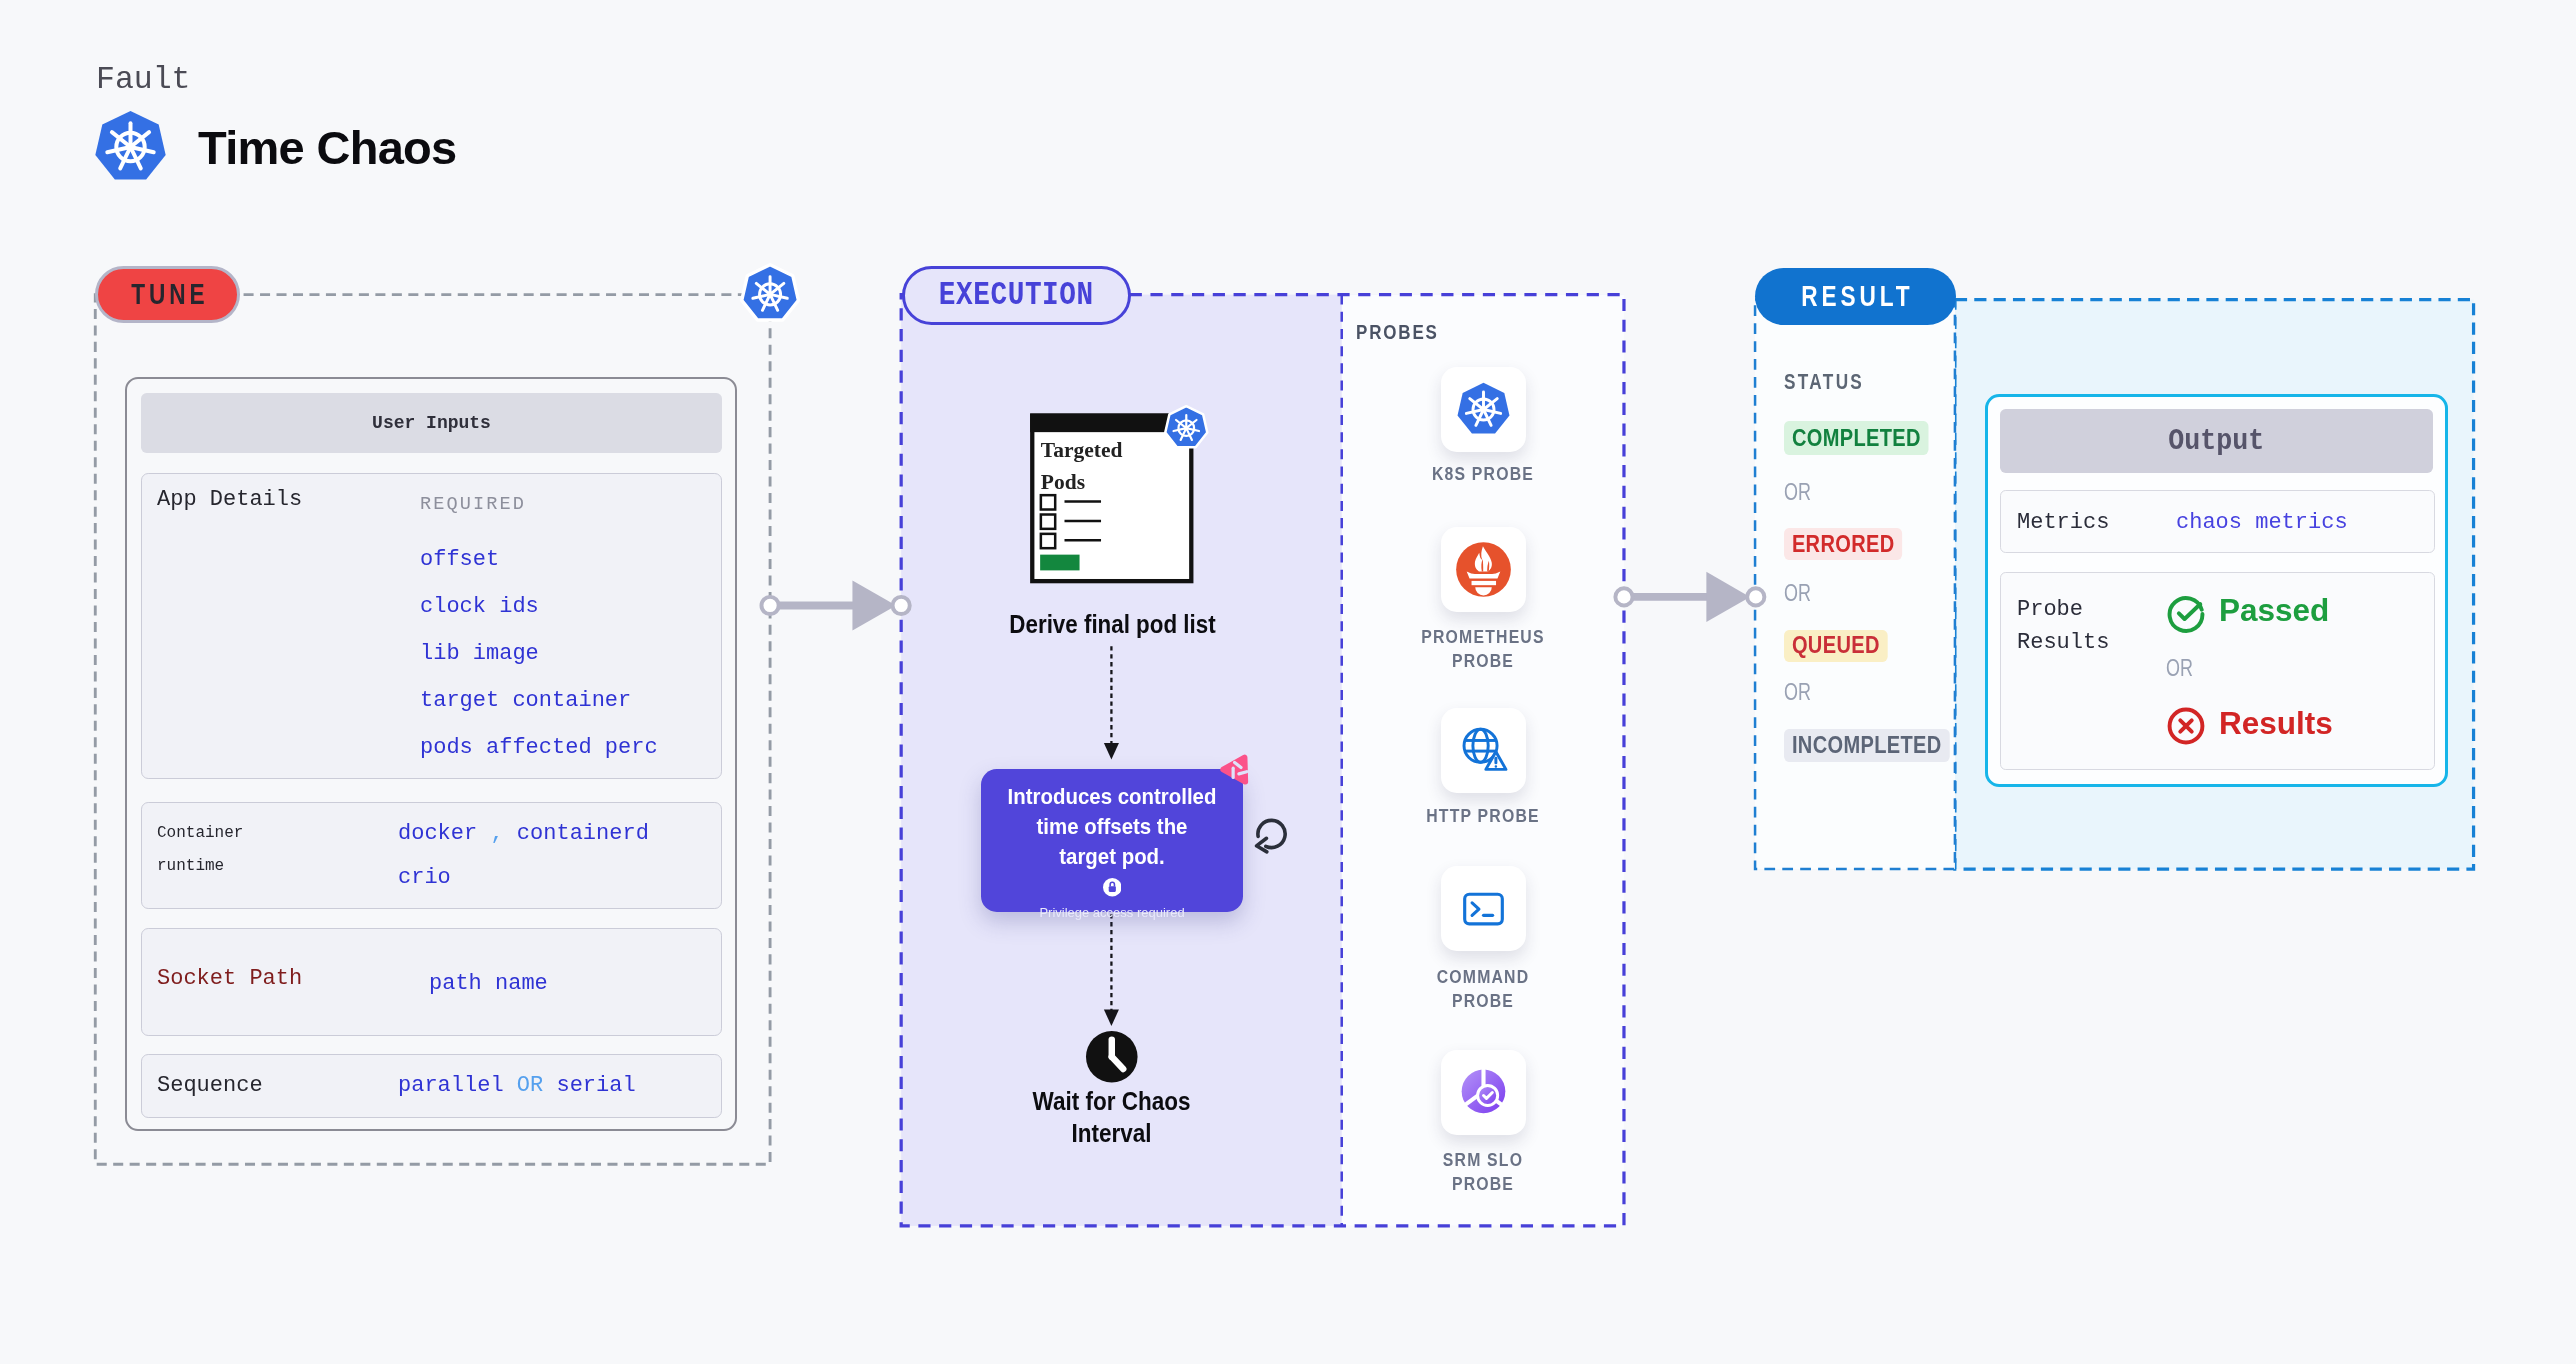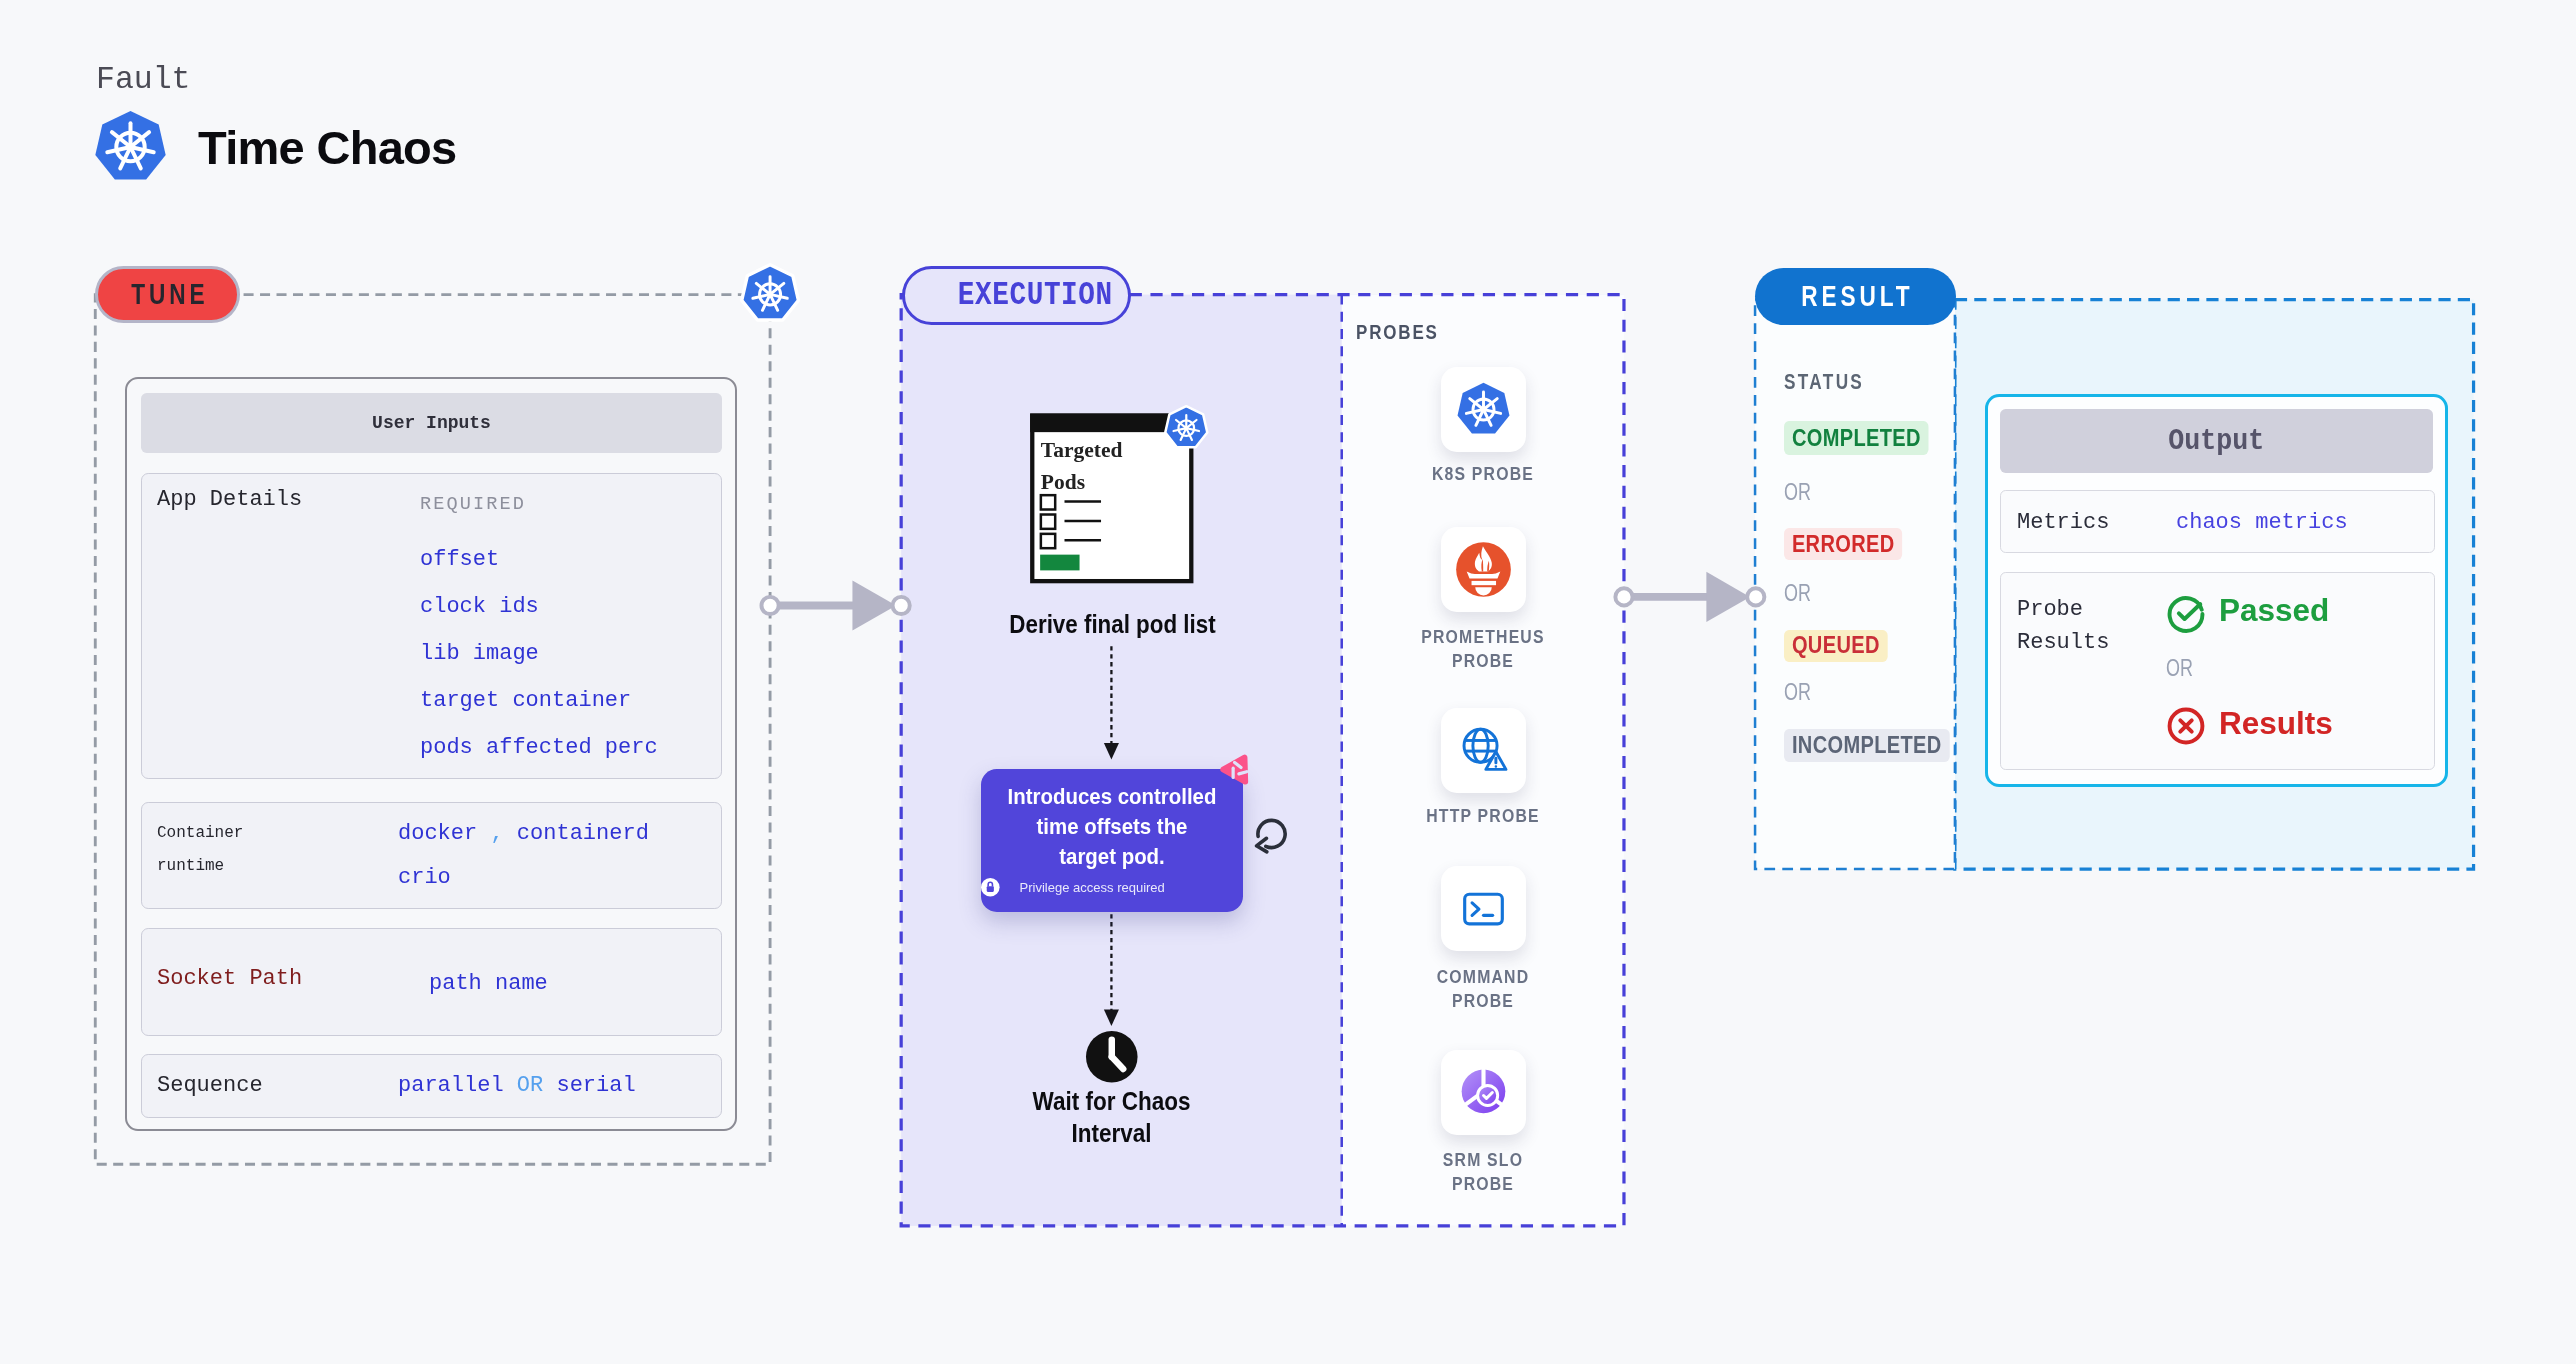--- a/index.html
+++ b/index.html
@@ -120,21 +120,21 @@
 
 <div class="abs mono" style="left:96px;top:63px;font-size:31.5px;line-height:34px;color:#4b4b55;font-family:Liberation Mono, monospace;">Fault</div>
 <svg class="abs" style="left:92px;top:107px" width="77" height="80" viewBox="0 0 108 112">
     <use href="#k8s" width="108" height="112"></use>
   </svg>
 <div class="abs sans" style="left:198px;top:111px;height:72px;display:flex;align-items:center;font-weight:bold;font-size:47px;color:#0b0b0f;letter-spacing:-0.7px;">Time Chaos</div>
 
 <div class="pill" style="left:95px;top:266px;width:145px;height:57px;background:#ef4444;border:3.6px solid #b4b5c8;box-sizing:border-box;">
     <span style="font-size:29px;font-weight:bold;letter-spacing:5px;text-indent:5px;color:#26262e;transform:scaleX(0.78);font-family:'Liberation Sans',sans-serif;">TUNE</span>
   </div>
-<div class="pill" style="left:902px;top:266px;width:229px;height:59px;background:#e6e5fa;border:3.6px solid #4742d8;box-sizing:border-box;justify-content:flex-end;">
+<div class="pill" style="left:902px;top:266px;width:229px;height:59px;background:#e6e5fa;border:3.6px solid #4742d8;box-sizing:border-box;">
     <span style="font-size:33px;font-weight:bold;letter-spacing:0.7px;color:#4742d8;transform:scaleX(0.84);">EXECUTION</span>
   </div>
 <div class="pill" style="left:1755px;top:268px;width:201px;height:57px;background:#1173cf;">
     <span style="font-size:29px;font-weight:bold;letter-spacing:5px;text-indent:5px;color:#ffffff;transform:scaleX(0.78);font-family:'Liberation Sans',sans-serif;">RESULT</span>
   </div>
 
 <div class="abs" style="left:125px;top:377px;width:612px;height:754px;border:2.9px solid #8b8b94;border-radius:13px;box-sizing:border-box;"></div>
 <div class="abs" style="left:141px;top:393px;width:581px;height:60px;background:#dbdce4;border-radius:5.7px;display:flex;align-items:center;justify-content:center;font-weight:bold;font-size:18px;color:#2f2f3a;">User Inputs</div>
 
 <div class="row" style="left:141px;top:473px;width:581px;height:306px;"></div>
@@ -151,21 +151,21 @@
 <div class="abs mono link" style="left:398px;top:971px;font-size:22px;margin-left:31px;">path name</div>
 
 <div class="row" style="left:141px;top:1054px;width:581px;height:64px;"></div>
 <div class="abs mono" style="left:157px;top:1073px;font-size:22px;color:#26262e;">Sequence</div>
 <div class="abs mono link" style="left:398px;top:1073px;font-size:22px;">parallel <span class="lightblue">OR</span> serial</div>
 
 <div class="abs sans" style="left:969px;top:609px;width:287px;text-align:center;font-weight:bold;font-size:26px;color:#0c0c10;transform:scaleX(0.86);">Derive final pod list</div>
 
 <div class="abs" style="left:981px;top:769px;width:262px;height:143px;background:#5145da;border-radius:15.8px;box-shadow:0 10px 21.5px rgba(60,60,140,0.25);"></div>
 <div class="abs sans" style="left:981px;top:782px;width:262px;text-align:center;font-weight:bold;font-size:21.5px;line-height:30px;color:#ffffff;transform:scaleX(0.95);">Introduces controlled<br>time offsets the<br>target pod.</div>
-<div class="abs" style="left:981px;top:878px;width:262px;display:flex;align-items:center;justify-content:flex-start;gap:20px;">
+<div class="abs" style="left:981px;top:878px;width:262px;display:flex;align-items:center;justify-content:flex-end;gap:8px;flex-direction:column;">
   <svg width="18.6" height="18.6" viewBox="0 0 26 26">
       <circle cx="13" cy="13" r="13" fill="#ffffff"></circle>
       <rect x="8" y="11.5" width="10" height="8" rx="1.5" fill="#5145da"></rect>
       <path d="M 10 12 v-3 a3 3 0 0 1 6 0 v3" fill="none" stroke="#5145da" stroke-width="2.2"></path>
     </svg>
   <span class="sans" style="font-size:13px;color:#e9e9fb;">Privilege access required</span>
 </div>
 
 <svg class="abs" style="left:1216px;top:751px" width="40" height="40" viewBox="0 0 56 56">
   <polygon points="10,26 40,9 41,43" fill="#fb5289" stroke="#fb5289" stroke-width="8" stroke-linejoin="round"></polygon>

